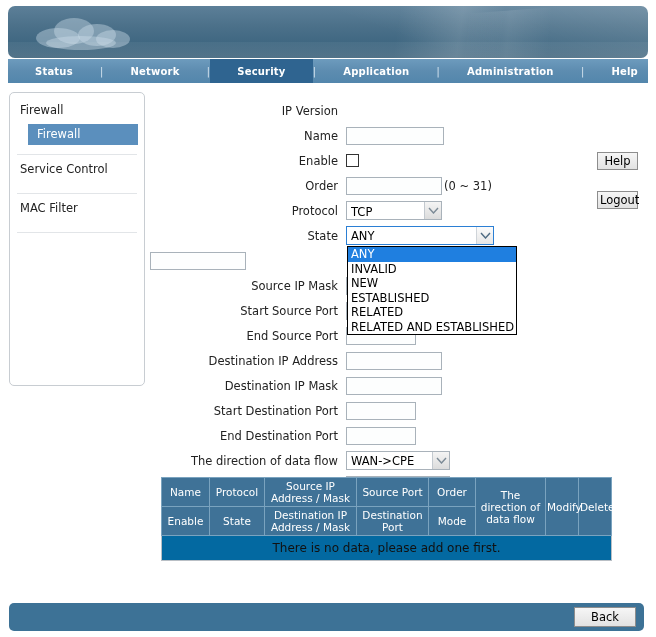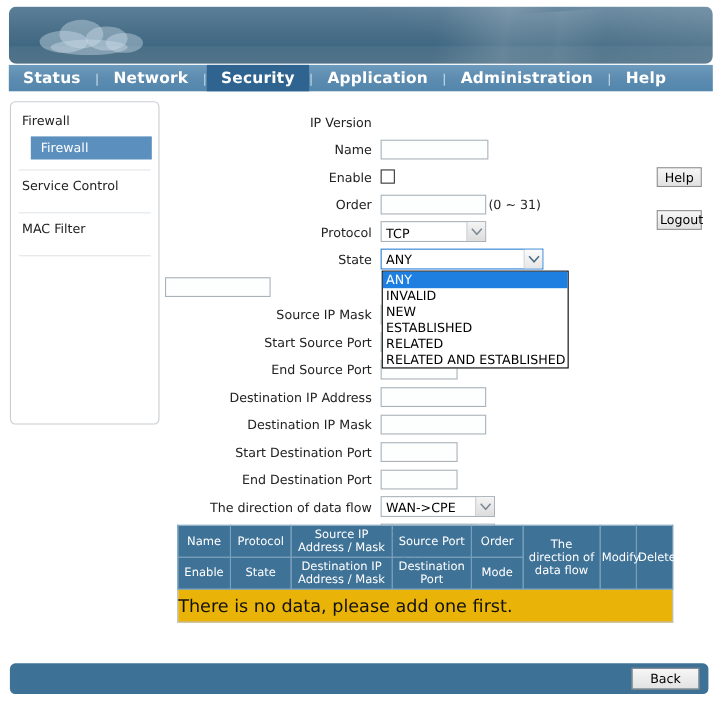--- a/index.html
+++ b/index.html
@@ -48,22 +48,22 @@
   .banner .cloud .c5 { left:10px; top:20px; width:70px; height:14px; }
 
   
   .navbar {
     position: absolute; left: 8px; top: 59px; width: 640px; height: 24px;
     background: linear-gradient(to bottom, #6d9bbd 0%, #5d8cb0 50%, #5386ac 100%);
     display: flex; align-items: stretch;
   }
   .nav-item {
     display: flex; align-items: center; justify-content: center;
-    color: #ffffff; font-size: 14px; font-weight: bold; letter-spacing: .2px;
-    padding: 0 13px; white-space: nowrap; cursor: pointer; height: 100%;
+    color: #ffffff; font-size: 10px; font-weight: bold; letter-spacing: .2px;
+    padding: 0 27px; white-space: nowrap; cursor: pointer; height: 100%;
   }
   .nav-item.active { background: #2f6490; }
   .nav-sep { display:flex; align-items:center; color:#cddeeb; font-size:11px; }
 
   
   .sidebar {
     position: absolute; left: 9px; top: 92px; width: 136px; height: 294px;
     background: #ffffff; border: 1px solid #c8cdd2; border-radius: 5px;
     padding: 6px 0 0 0;
   }
@@ -150,22 +150,22 @@
   .side-btns .btn + .btn { margin-top: 21px; }
 
   
   .tbl-wrap { position: absolute; left: 161px; top: 477px; width: 440px; }
   table.fwtbl { border-collapse: collapse; width: 440px; table-layout: fixed; }
   table.fwtbl th {
     background: #3f7297; color: #ffffff; font-size: 10.5px; font-weight: normal;
     border: 1px solid #7aa3bf; padding: 2px 1px; text-align: center; line-height: 12px;
   }
   table.fwtbl td.empty {
-    border: 1px solid #b9bfc5; background: #eab308; color:#111;
-    font-size: 16px; padding: 5px 0;
+    border: 1px solid #b9bfc5; background: #0369a1; color:#111;
+    font-size: 12px; text-align: center; padding: 5px 0;
   }
 
   
   .footer {
     position: absolute; left: 9px; top: 603px; width: 635px; height: 28px;
     background: #3d7296; border-radius: 5px;
     display:flex; align-items:center; justify-content:flex-end; padding-right: 8px;
   }
   .footer .btn { padding: 2px 16px; }
 </style>

